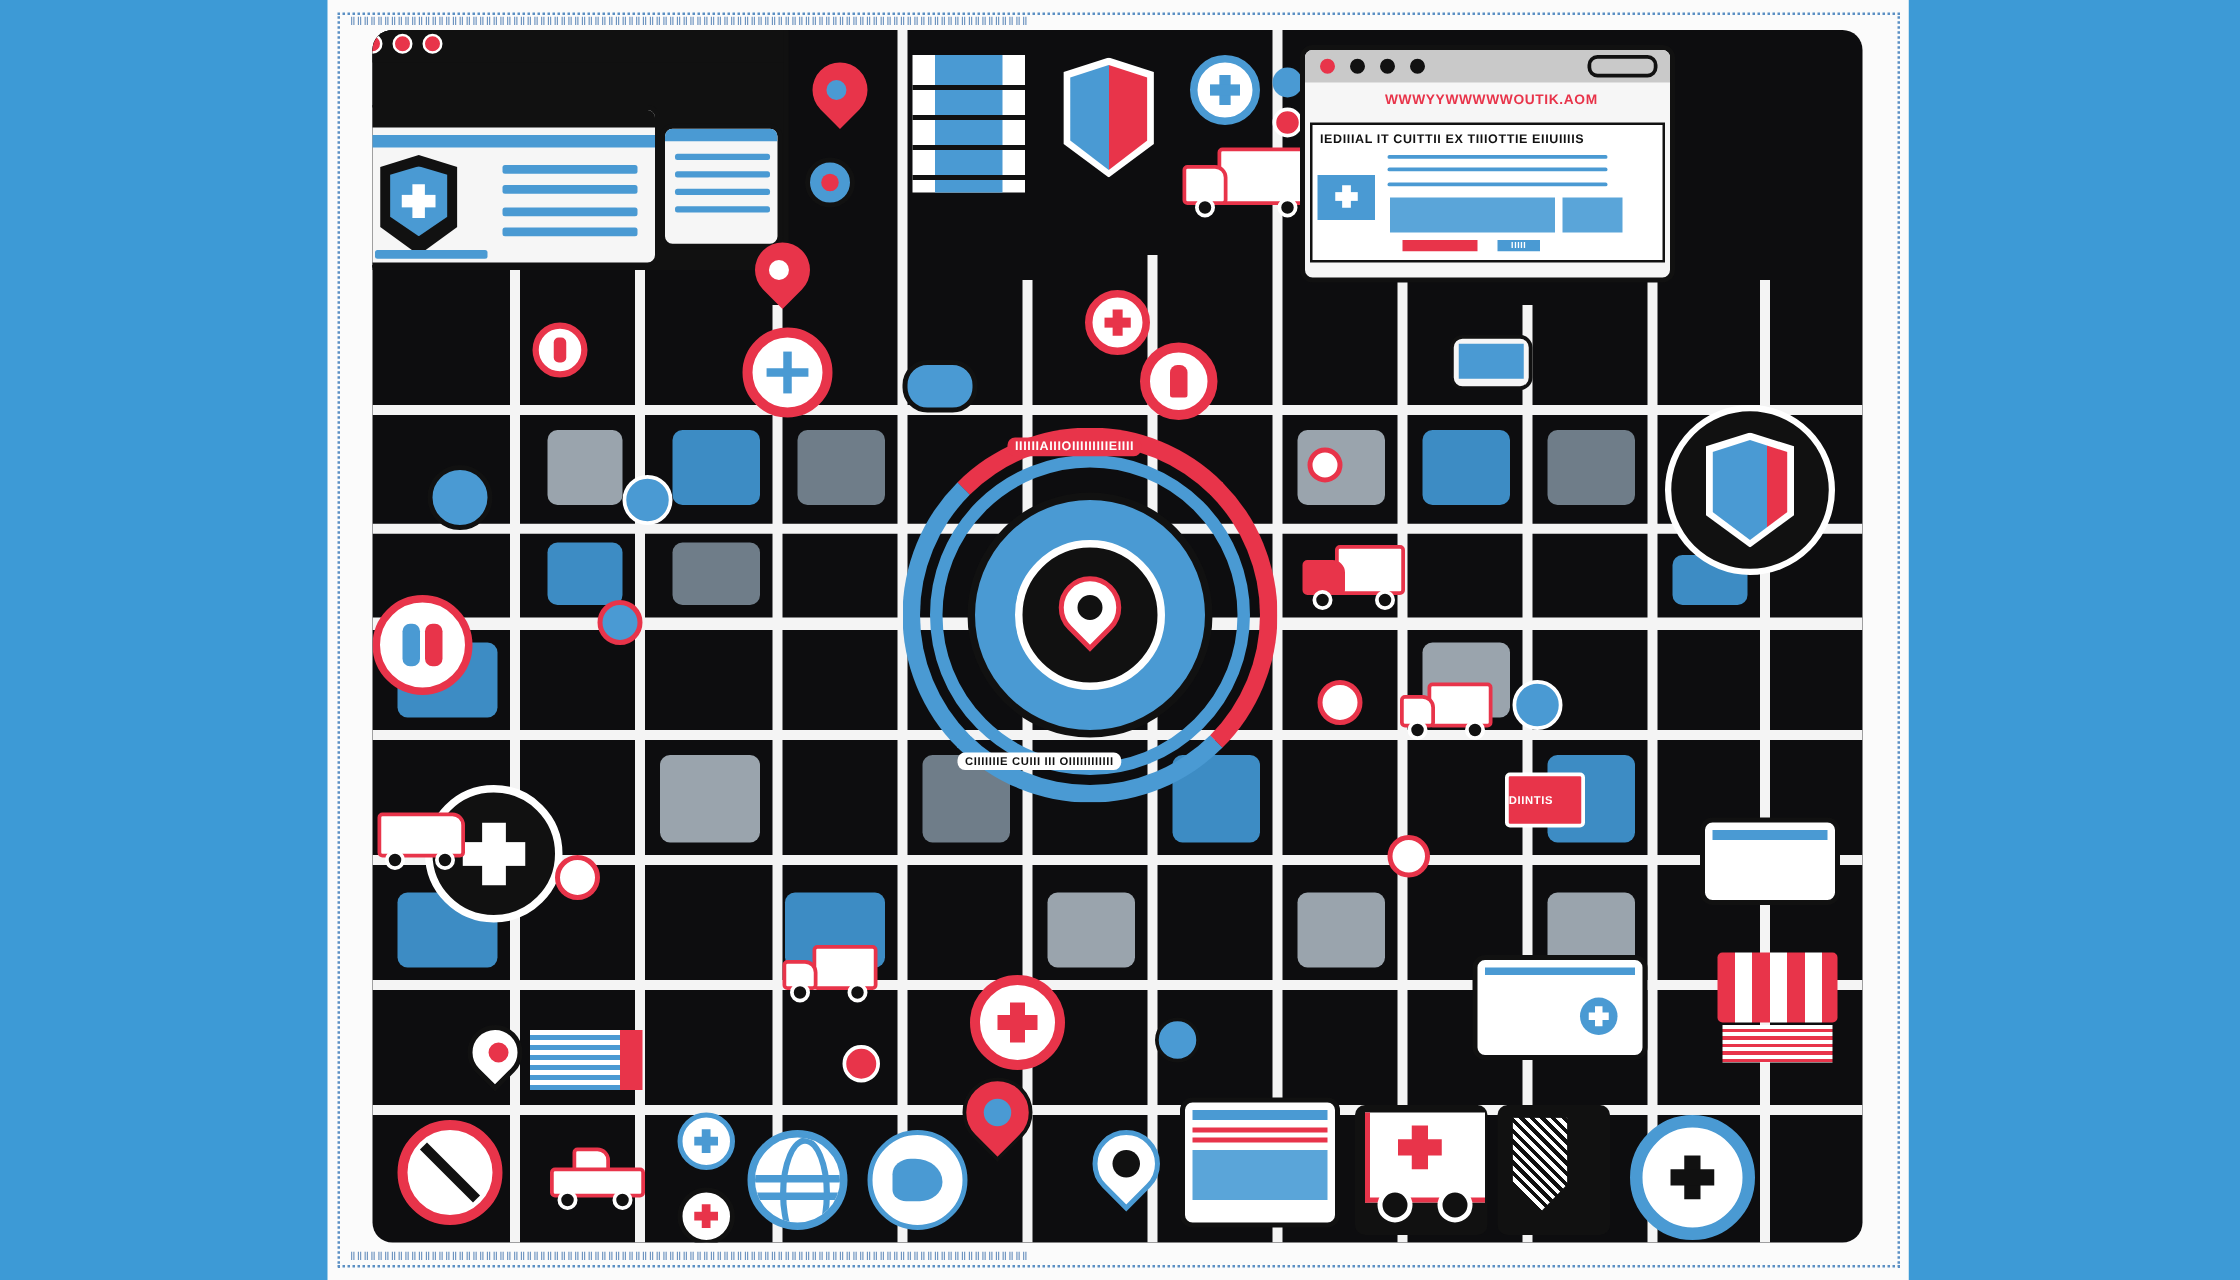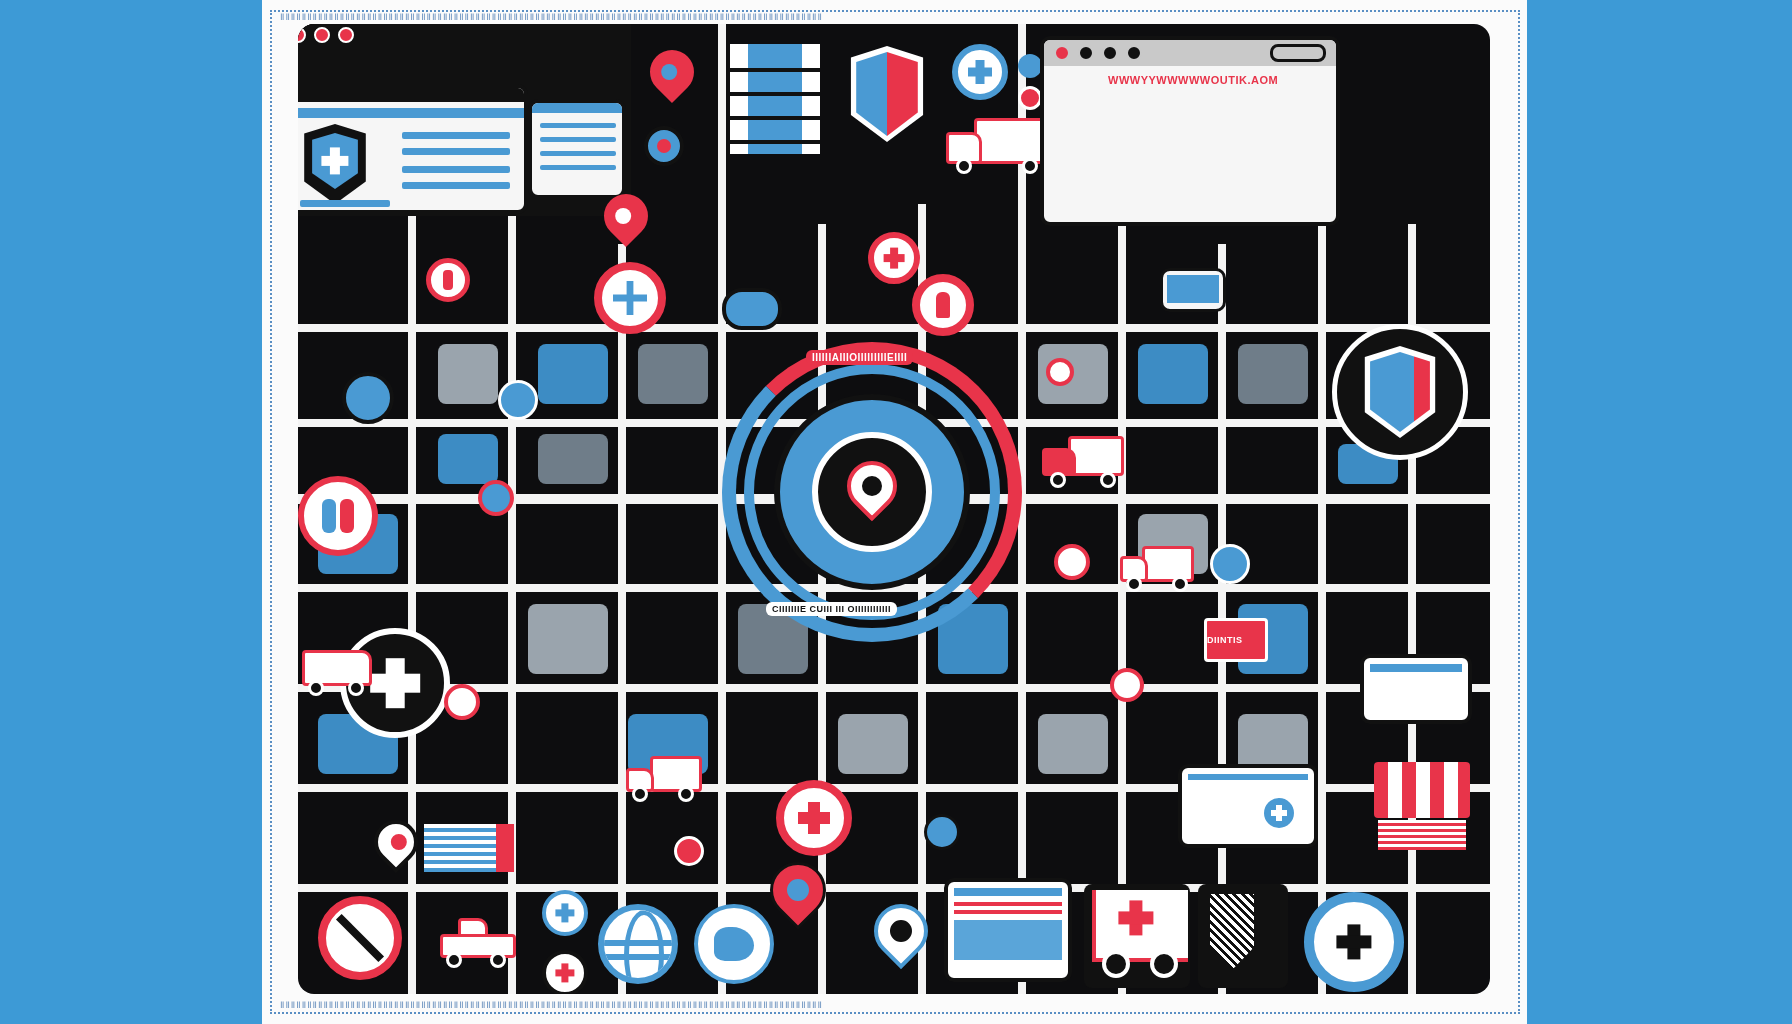--- a/index.html
+++ b/index.html
@@ -146,20 +146,33 @@
 
   <div class="win" style="left:742px;top:12px;width:300px;height:190px;border-color:#111;">
     <div class="win-bar light">
       <span class="dot red" style="border-color:#c9c9c9;"></span>
       <span class="dot" style="border-color:#c9c9c9;"></span>
       <span class="dot" style="border-color:#c9c9c9;"></span>
       <span class="dot" style="border-color:#c9c9c9;"></span>
       <span style="margin-left:auto;margin-right:10px;width:50px;height:12px;border:3px solid #111;border-radius:8px;"></span>
     </div>
     <div class="gib" style="position:absolute;left:64px;top:34px;font-size:11px;color:#e8344a;">WWWYYWWWWWOUTIK.AOM</div>
+    <div style="position:absolute;left:4px;top:58px;width:280px;height:108px;border:2px solid #111;background:#fff;">
+      <div class="gib" style="position:absolute;left:6px;top:6px;font-size:10px;color:#111;width:268px;">IEDIIIAL IT CUITTII EX TIIIOTTIE EIIUIIIIS</div>
+      <div style="position:absolute;left:4px;top:40px;width:46px;height:36px;background:#4a9ad3;">
+        <div class="cross" style="position:absolute;left:12px;top:6px;width:22px;height:22px;color:#fff;"></div>
+      </div>
+      <div class="line" style="left:60px;top:24px;width:176px;height:3px;"></div>
+      <div class="line" style="left:60px;top:34px;width:176px;height:3px;"></div>
+      <div class="line" style="left:60px;top:46px;width:176px;height:3px;"></div>
+      <div style="position:absolute;left:62px;top:58px;width:132px;height:28px;background:#5aa5d9;"></div>
+      <div style="position:absolute;left:200px;top:58px;width:48px;height:28px;background:#5aa5d9;"></div>
+      <div style="position:absolute;left:72px;top:92px;width:60px;height:9px;background:#e8344a;"></div>
+      <div class="gib" style="position:absolute;left:148px;top:92px;width:34px;height:9px;background:#4a9ad3;color:#fff;font-size:7px;text-align:center;line-height:9px;">IIIII</div>
+    </div>
   </div>
 
   <div class="circle" style="left:1034px;top:300px;width:136px;height:136px;background:#111;border:5px solid #fff;">
     <div class="shield" style="position:relative;width:80px;height:92px;background:#fff;">
       <div class="shield" style="left:6px;top:6px;width:68px;height:80px;background:linear-gradient(90deg,#4a9ad3 70%,#e8344a 70%);"></div>
     </div>
   </div>
   <div class="win" style="left:862px;top:244px;width:66px;height:44px;border-width:3px;">
     <div style="margin:4px;height:28px;background:#4a9ad3;"></div>
   </div>

